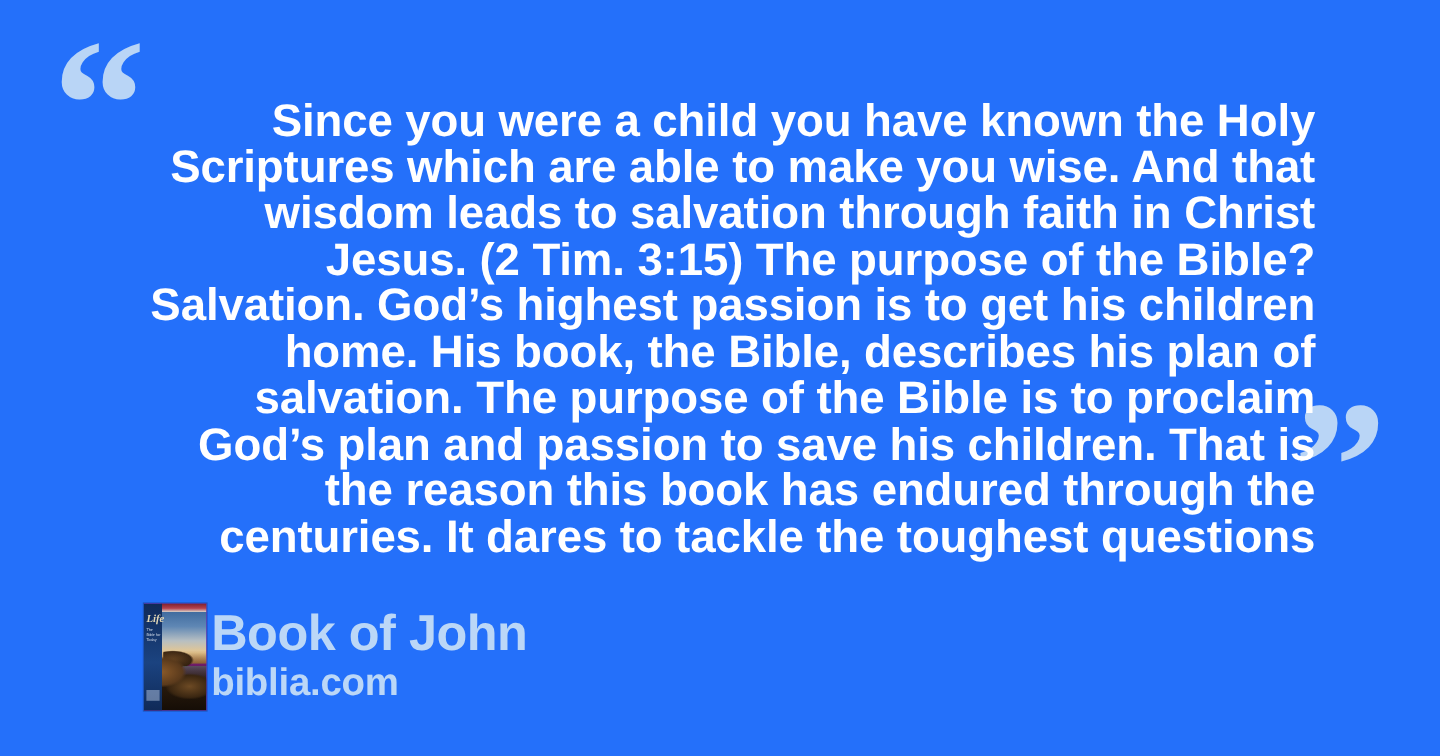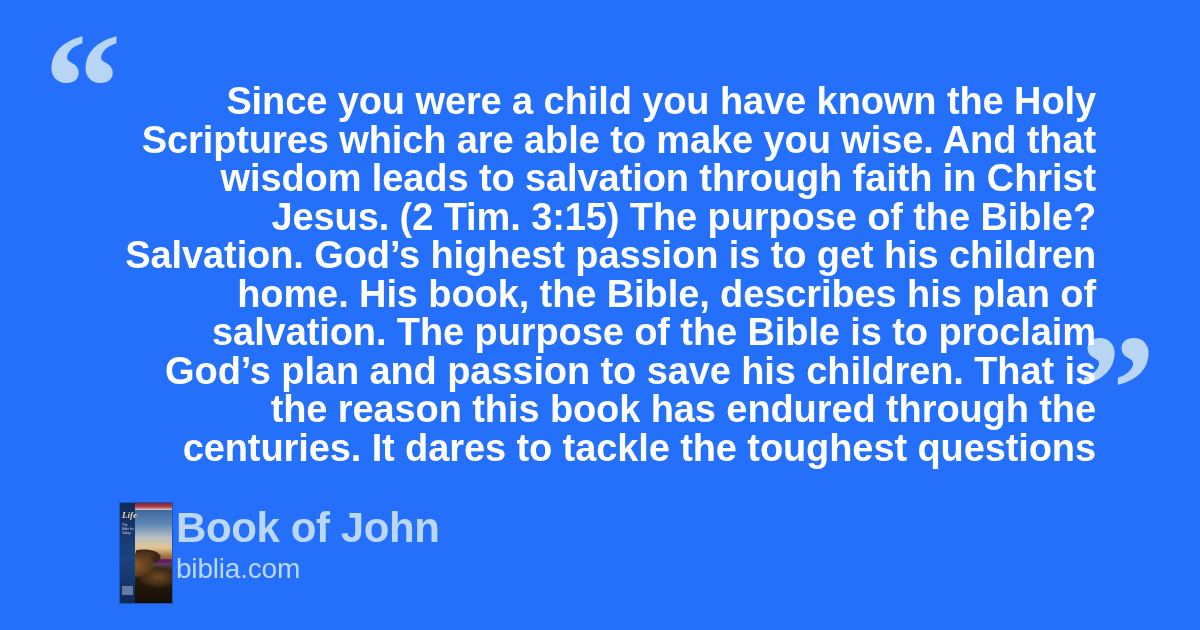--- a/index.html
+++ b/index.html
@@ -68,21 +68,21 @@
     left: 120px;
     top: 503px;
     display: flex;
     align-items: flex-start;
   }
 
   
   #book-cover {
     position: relative;
     width: 52px;
-    height: 100px;
+    height: 89px;
     flex: 0 0 auto;
     overflow: hidden;
     background: #a21caf;
     box-shadow: 0 0 0 1px rgba(0,0,0,0.25);
   }
   .bc-sky {
     position: absolute;
     left: 14px; top: 0; right: 0; height: 56%;
     background: linear-gradient(180deg,
         #2f5c93 0%,
@@ -159,22 +159,22 @@
     font-family: "Liberation Sans", sans-serif;
     font-weight: 700;
     font-size: 42px;
     line-height: 46px;
     letter-spacing: -0.4px;
   }
   #site-name {
     margin: 4px 0 0 0;
     color: #bbd7f7;
     font-family: "Liberation Sans", sans-serif;
-    font-weight: 400;
-    font-size: 28px;
+    font-weight: 700;
+    font-size: 32px;
     line-height: 27px;
     letter-spacing: -0.2px;
   }
 </style>
 </head>
 <body>
 
 <div id="card">
 
   <div class="quote-glyph" id="quote-open">“</div>

